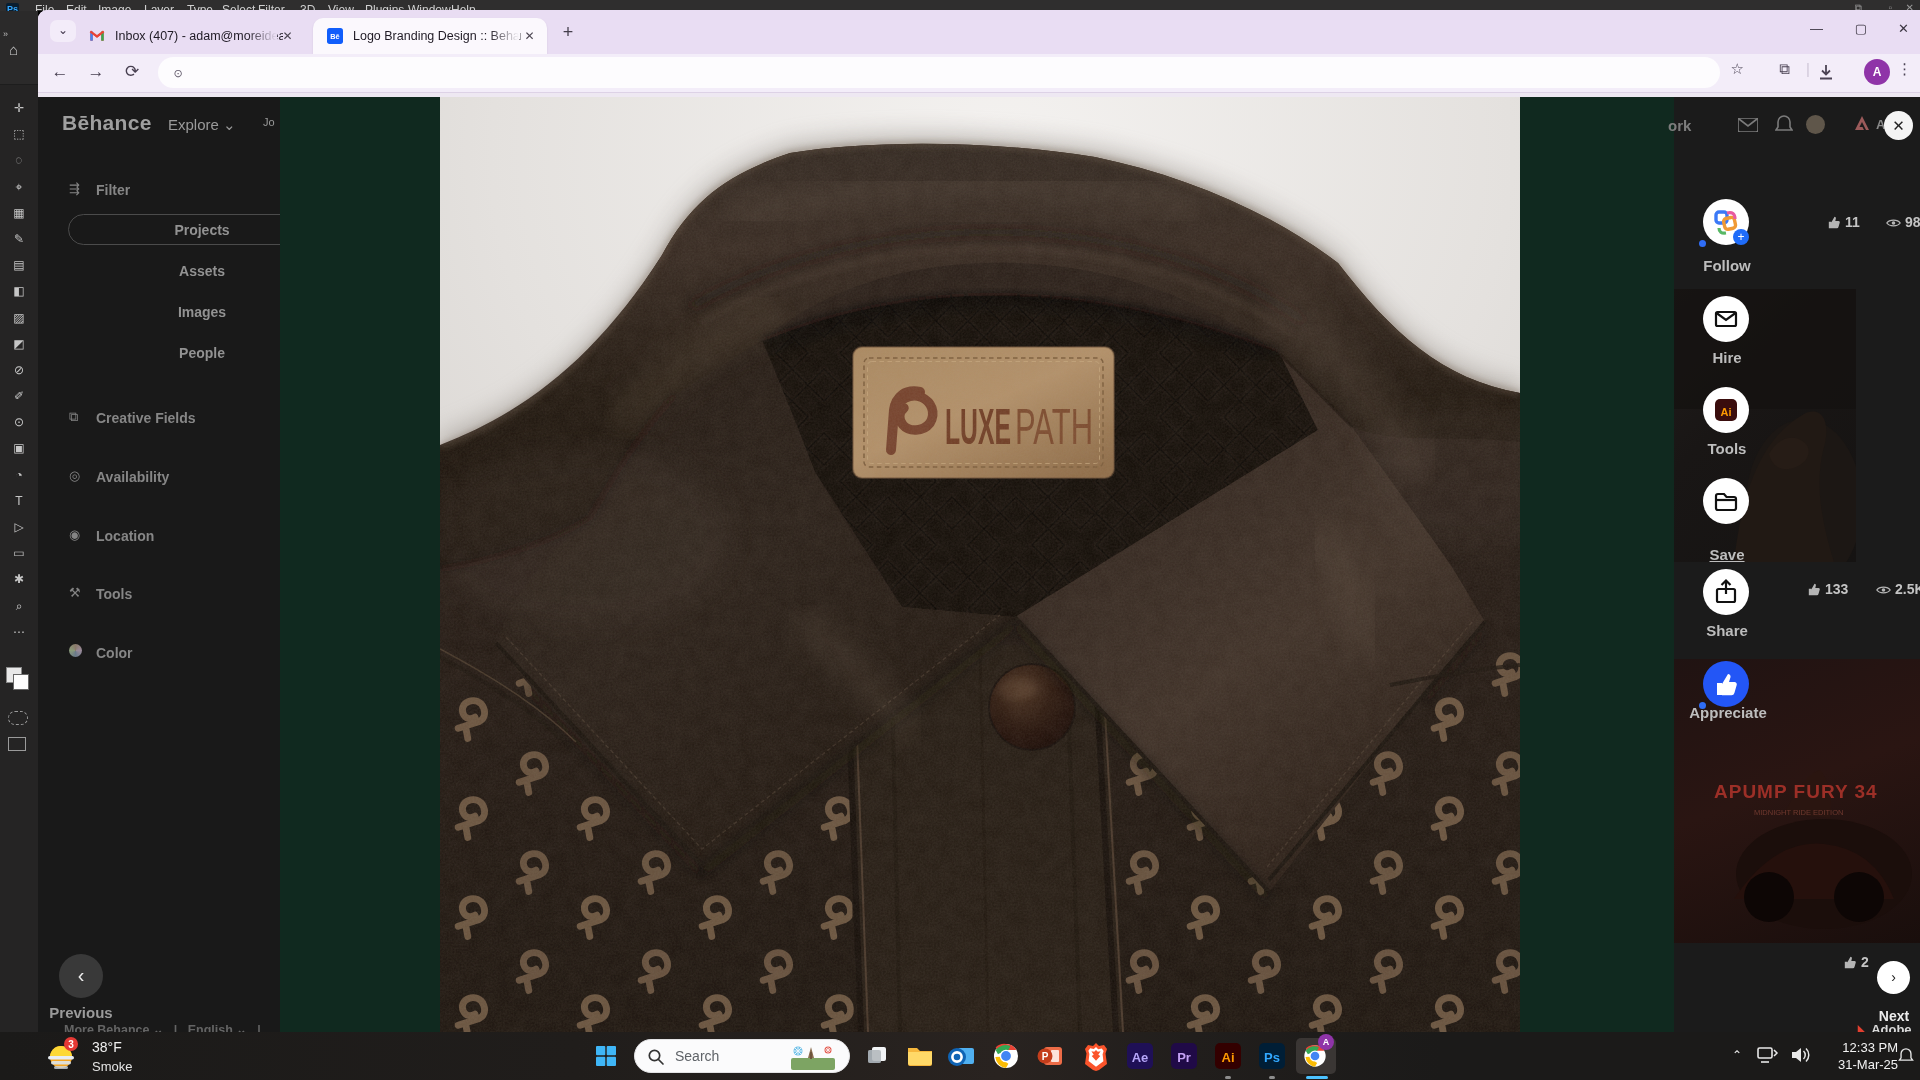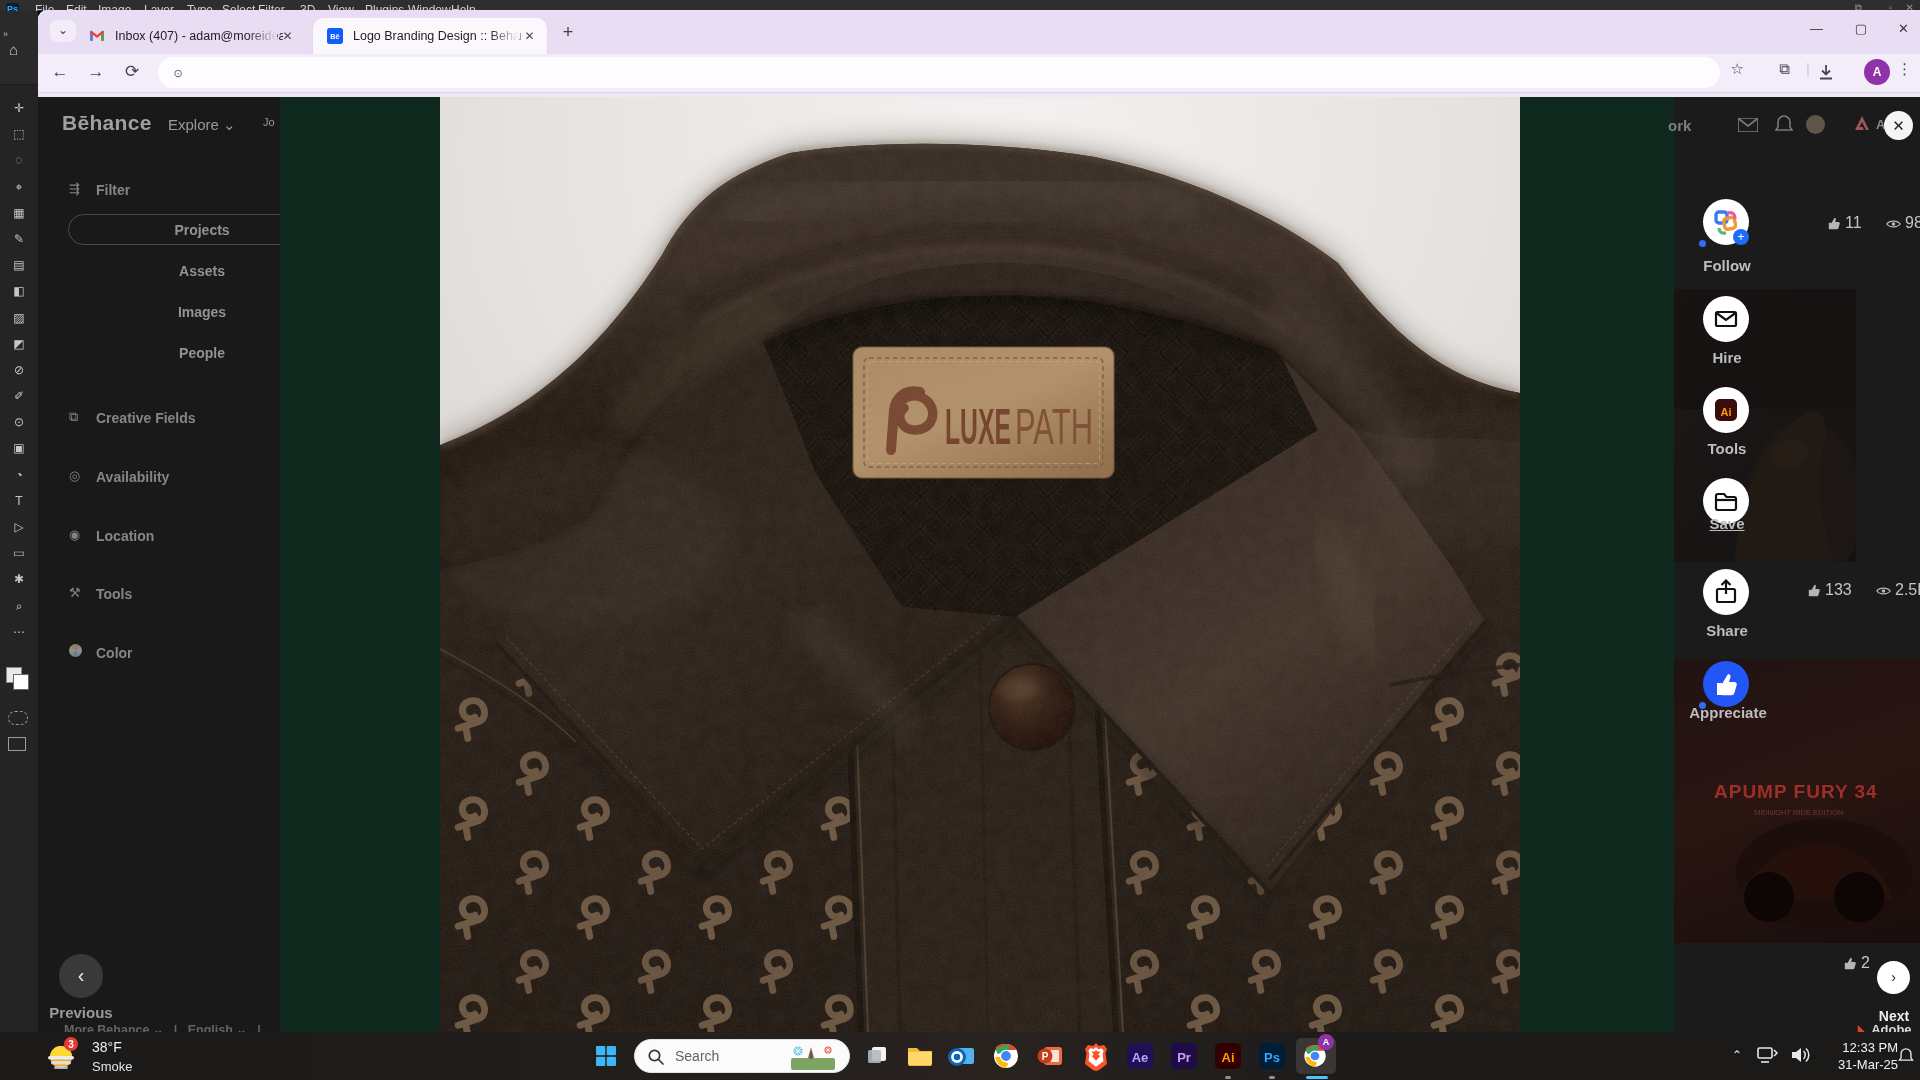--- a/index.html
+++ b/index.html
@@ -57,21 +57,21 @@
   #prev-btn { position:absolute; left:21px; top:861px; width:44px; height:44px; border-radius:50%; background:#393939; color:#efefef; text-align:center; line-height:42px; font-size:20px; }
   #prev-lbl { position:absolute; left:43px; top:911px; transform:translateX(-50%); color:#9a9a9a; font-size:15px; font-weight:bold; }
   #foot-links { position:absolute; left:26px; top:929px; color:#646464; font-size:12.5px; font-weight:bold; white-space:nowrap; }
 
   
   #modal { position:absolute; left:242px; top:4px; width:1394px; height:993px; background:#10291f; }
 
   
   #rightcol { position:absolute; left:1636px; top:4px; width:246px; height:993px; background:#1b1b1b; }
   .thumb { position:absolute; left:0; width:244px; }
-  .stat { position:absolute; font-size:16px; font-weight:normal; color:#c4c4c4; white-space:nowrap; }
+  .stat { position:absolute; font-size:14px; font-weight:bold; color:#c4c4c4; white-space:nowrap; }
   .stat svg { vertical-align:-2px; margin-right:4px; }
 
   .rail-btn { position:absolute; width:46px; height:46px; border-radius:50%; background:#fff; text-align:center; }
   .rail-lbl { position:absolute; transform:translateX(-50%); color:#bdbdbd; font-size:15px; font-weight:bold; white-space:nowrap; }
 
   #close-x { position:absolute; left:1846px; top:18px; width:29px; height:29px; border-radius:50%; background:#f4f4f4; color:#222; font-size:15px; text-align:center; line-height:29px; }
 
   #next-btn { position:absolute; left:1839px; top:868px; width:33px; height:33px; border-radius:50%; background:#fff; color:#222; text-align:center; line-height:33px; font-size:14px; }
   #next-lbl { position:absolute; left:1856px; top:915px; transform:translateX(-50%); color:#ececec; font-size:14px; font-weight:bold; }
   #adobe-b { position:absolute; left:1820px; top:929px; color:#d9d9d9; font-size:13px; font-weight:bold; }
@@ -294,21 +294,21 @@
         </svg>
     </div>
     <div class="rail-lbl" style="left:1689px;top:347px;">Tools</div>
 
     <div class="rail-btn" style="left:1665px;top:385px;">
       <svg width="46" height="46" viewBox="0 0 46 46">
           <path d="M13 18 a2 2 0 0 1 2-2 h6 l2.5 3 H31 a2 2 0 0 1 2 2 v9 a2 2 0 0 1 -2 2 H15 a2 2 0 0 1 -2 -2Z" fill="none" stroke="#111" stroke-width="2.2"></path>
           <path d="M13 22 h20" stroke="#111" stroke-width="2.2"></path>
         </svg>
     </div>
-    <div class="rail-lbl" style="left:1689px;top:422px;text-decoration:underline;">Save</div>
+    <div class="rail-lbl" style="left:1689px;top:453px;text-decoration:underline;">Save</div>
 
     <div class="rail-btn" style="left:1665px;top:476px;">
       <svg width="46" height="46" viewBox="0 0 46 46">
           <rect x="14" y="20" width="18" height="13" rx="1.5" fill="none" stroke="#111" stroke-width="2.2"></rect>
           <path d="M23 25 V12 M18.5 16 L23 11.5 27.5 16" fill="none" stroke="#111" stroke-width="2.2"></path>
         </svg>
     </div>
     <div class="rail-lbl" style="left:1689px;top:529px;">Share</div>
     <div class="stat" style="left:1770px;top:488px;"><svg width="13" height="13" viewBox="0 0 16 16">
           <path d="M1 7 h3 v8 H1Z M4 8 l4 -7 a1.8 1.8 0 0 1 1.7 2.2 L9 6 h4 a1.6 1.6 0 0 1 1.5 2 l-1.6 5.5 a2 2 0 0 1 -2 1.5 H4Z" fill="#b5b5b5"></path>

